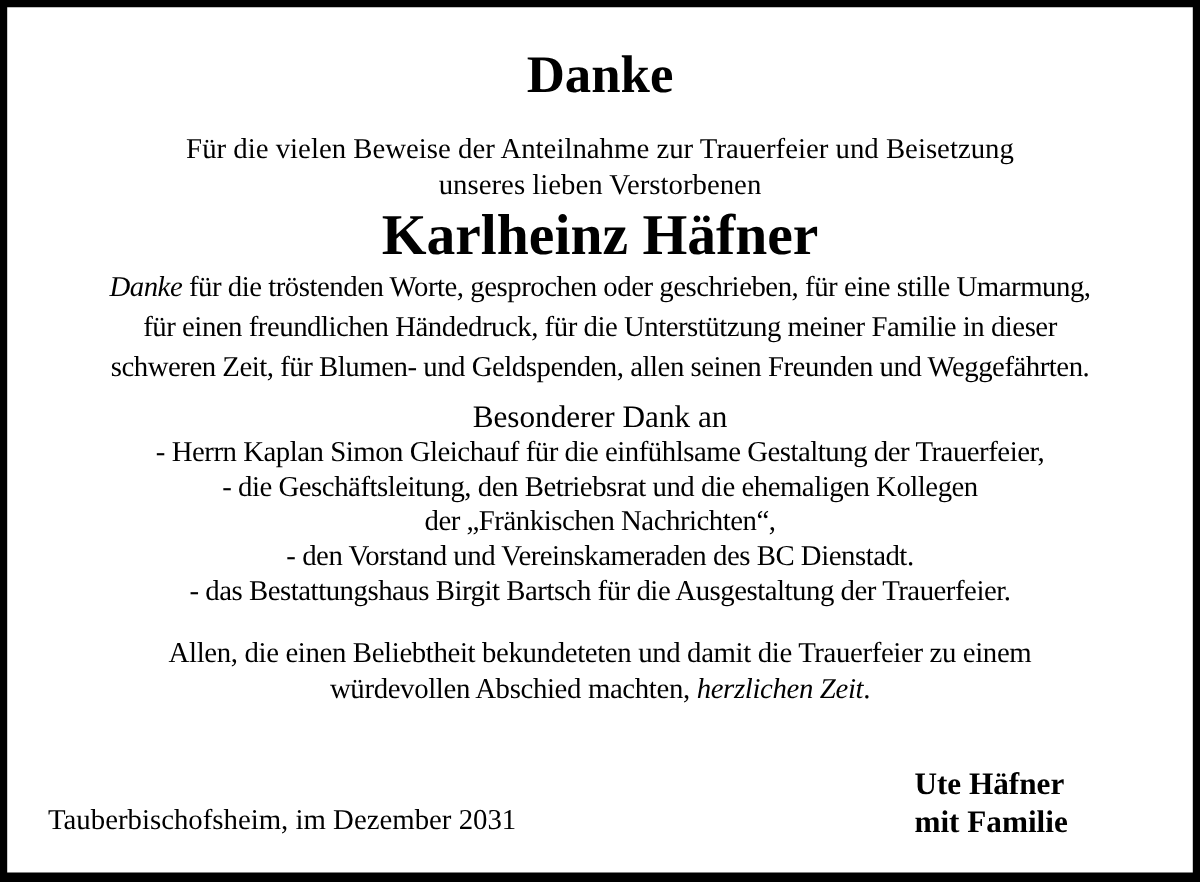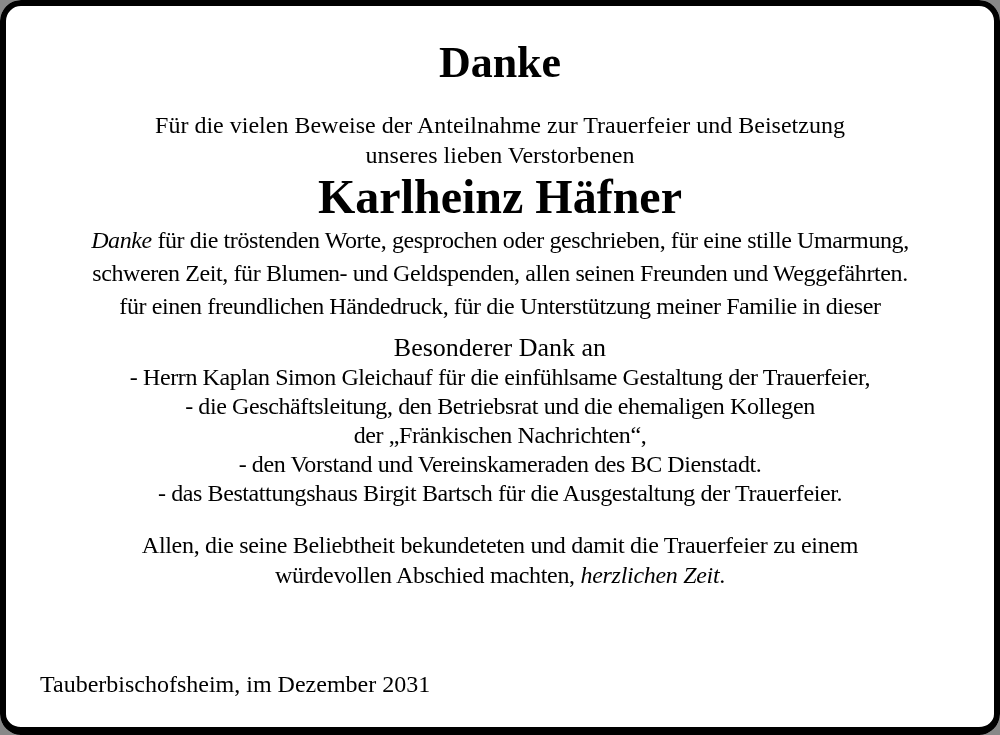--- a/index.html
+++ b/index.html
@@ -1,15 +1,15 @@
 <!DOCTYPE html>
 <html><head>
 <meta charset="utf-8">
 <style>
-  * { margin: 0; padding: 0; box-sizing: border-box; border-radius: 21px; }
+  * { margin: 0; padding: 0; box-sizing: border-box; }
   html, body { background: #888; }
   body { width: 1000px; }
   .page {
     width: 1000px;
     height: 735px;
     background: #ffffff;
     border: 6px solid #000000;
     border-bottom-width: 8px;
     position: relative;
     overflow: hidden;
@@ -86,35 +86,39 @@
 
   <div class="intro">
     <div class="line">Für die vielen Beweise der Anteilnahme zur Trauerfeier und Beisetzung</div>
     <div class="line">unseres lieben Verstorbenen</div>
   </div>
 
   <div class="name">Karlheinz Häfner</div>
 
   <div class="thanks">
     <div class="line"><span class="it">Danke</span><span> für die tröstenden Worte, gesprochen oder geschrieben, für eine stille Umarmung,</span></div>
+    <div class="line">für einen freundlichen Händedruck, für die Unterstützung meiner Familie in dieser</div>
     <div class="line">schweren Zeit, für Blumen- und Geldspenden, allen seinen Freunden und Weggefährten.</div>
-    <div class="line">für einen freundlichen Händedruck, für die Unterstützung meiner Familie in dieser</div>
   </div>
 
   <div class="special-heading">Besonderer Dank an</div>
 
   <div class="special-items">
     <div class="line">- Herrn Kaplan Simon Gleichauf für die einfühlsame Gestaltung der Trauerfeier,</div>
     <div class="line">- die Geschäftsleitung, den Betriebsrat und die ehemaligen Kollegen</div>
     <div class="line">der „Fränkischen Nachrichten“,</div>
     <div class="line">- den Vorstand und Vereinskameraden des BC Dienstadt.</div>
     <div class="line">- das Bestattungshaus Birgit Bartsch für die Ausgestaltung der Trauerfeier.</div>
   </div>
 
   <div class="closing">
-    <div class="line">Allen, die seine Beliebtheit bekundeteten und damit die Trauerfeier zu einem</div>
+    <div class="line">Allen, die einen Beliebtheit bekundeteten und damit die Trauerfeier zu einem</div>
     <div class="line"><span>würdevollen Abschied machten, </span><span class="it">herzlichen Zeit</span><span>.</span></div>
   </div>
 
+  <div class="signature">
+    <div>Ute Häfner</div>
+    <div>mit Familie</div>
+  </div>
 
   <div class="place-date">Tauberbischofsheim, im Dezember 2031</div>
 
 </div>
 
 </body></html>

